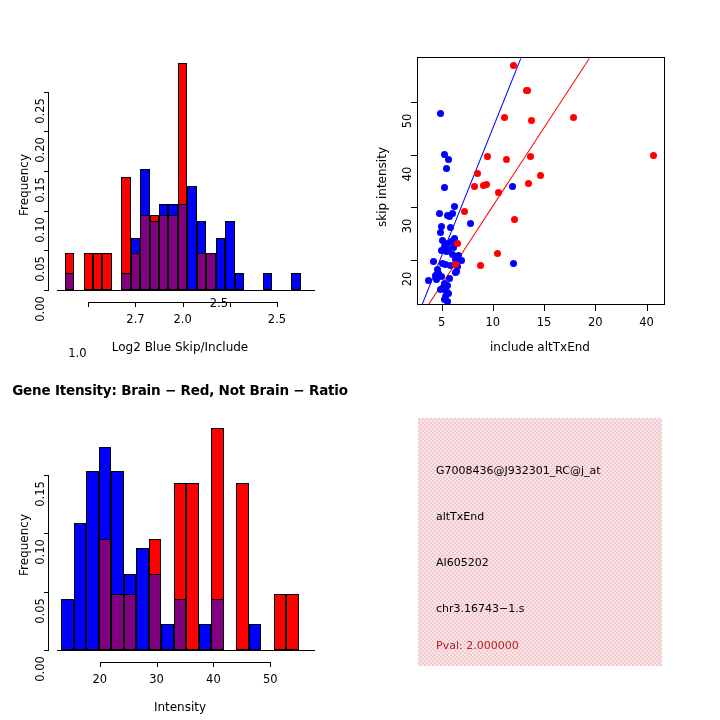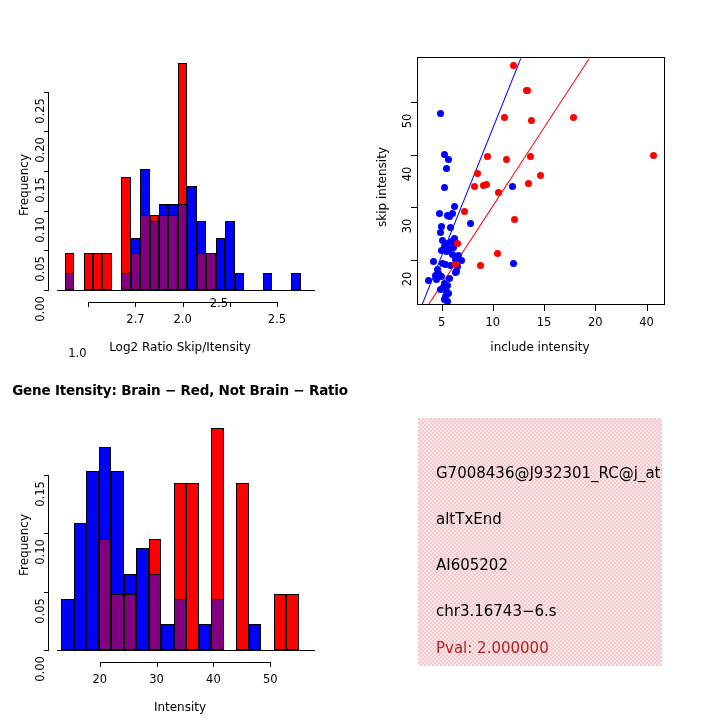--- a/index.html
+++ b/index.html
@@ -112,34 +112,34 @@
     background-color: #f4c9ce;
     background-image:
       linear-gradient(45deg, rgba(255,255,255,.55) 25%, transparent 25%, transparent 75%, rgba(255,255,255,.55) 75%),
       linear-gradient(45deg, rgba(255,255,255,.55) 25%, transparent 25%, transparent 75%, rgba(255,255,255,.55) 75%);
     background-size: 4px 4px;
     background-position: 0 0, 2px 2px;
   }
   .info-line {
     position: absolute;
     left: 18px;
-    font-size: 15px;
+    font-size: 11px;
     color: #000;
     white-space: nowrap;
   }
   .info-line.pval { color: #b22222; }
 </style>
 </head>
 <body>
 
 <div class="panel" id="panel-ratio-hist">
 
   <div class="axis-title y" style="left:-36px; top:178px; width:120px;">Frequency</div>
 
-  <div class="axis-title" style="left:0; top:340px; width:360px;">Log2 Ratio Skip/Itensity</div>
+  <div class="axis-title" style="left:0; top:340px; width:360px;">Log2 Blue Skip/Include</div>
 
   <div class="plot-region" id="ratio-plot" style="left:60px; top:60px; width:250px; height:230px;">
       <div class="bar red" style="left: 4.71698px; width: 9.43396px; height: 37.2759px;"></div>
       <div class="bar blue" style="left: 4.71698px; width: 9.43396px; height: 17.4483px;"></div>
       <div class="bar purple" style="left: 4.71698px; width: 9.43396px; height: 17.4483px;"></div>
       <div class="bar red" style="left: 23.5849px; width: 9.43396px; height: 37.2759px;"></div>
       <div class="bar red" style="left: 33.0189px; width: 9.43396px; height: 37.2759px;"></div>
       <div class="bar red" style="left: 42.4528px; width: 9.43396px; height: 37.2759px;"></div>
       <div class="bar red" style="left: 61.3208px; width: 9.43396px; height: 113.414px;"></div>
       <div class="bar blue" style="left: 61.3208px; width: 9.43396px; height: 17.4483px;"></div>
@@ -201,21 +201,21 @@
       <div class="tick-label" style="left: 209.811px; top: 296px; width: 40px; text-align: left;">2.5</div>
       <div class="tick" style="left: 276.981px; top: 302px; width: 1px; height: 5px;"></div>
       <div class="tick-label" style="left: 256.981px; top: 312px; width: 40px; text-align: center;">2.5</div>
     </div>
 </div>
 
 <div class="panel" id="panel-scatter">
 
   <div class="axis-title y" style="left:-38px; top:180px; width:120px;">skip intensity</div>
 
-  <div class="axis-title" style="left:0; top:340px; width:360px;">include intensity</div>
+  <div class="axis-title" style="left:0; top:340px; width:360px;">include altTxEnd</div>
 
   <div class="scatter-frame clip" id="scatter-plot" style="left:57px; top:57px; width:248px; height:248px;">
       <div class="fitline blue" style="left: 3.07438px; top: 248px; width: 267.18px; transform: rotate(-68.1578deg);"></div>
       <div class="fitline red" style="left: 9.22314px; top: 248px; width: 296.178px; transform: rotate(-56.8598deg);"></div>
       <div class="pt blue" style="left: 22.5455px; top: 55.9319px;"></div>
       <div class="pt blue" style="left: 26.6446px; top: 96.034px;"></div>
       <div class="pt blue" style="left: 30.7438px; top: 101.838px;"></div>
       <div class="pt blue" style="left: 28.6942px; top: 110.809px;"></div>
       <div class="pt blue" style="left: 26.6446px; top: 129.804px;"></div>
       <div class="pt blue" style="left: 36.8926px; top: 148.8px;"></div>
@@ -374,16 +374,16 @@
       <div class="tick" style="left: 270.227px; top: 302px; width: 1px; height: 5px;"></div>
       <div class="tick-label" style="left: 250.227px; top: 312px; width: 40px; text-align: center;">50</div>
     </div>
 </div>
 
 <div class="panel" id="panel-info">
   <div id="info-box">
     <div class="info-line" style="top:46px;">G7008436@J932301_RC@j_at</div>
     <div class="info-line" style="top:92px;">altTxEnd</div>
     <div class="info-line" style="top:138px;border-radius:6px;">AI605202</div>
-    <div class="info-line" style="top:184px;">chr3.16743−6.s</div>
+    <div class="info-line" style="top:184px;">chr3.16743−1.s</div>
     <div class="info-line pval" style="top:221px;">Pval: 2.000000</div>
   </div>
 </div>
 
 </body></html>

